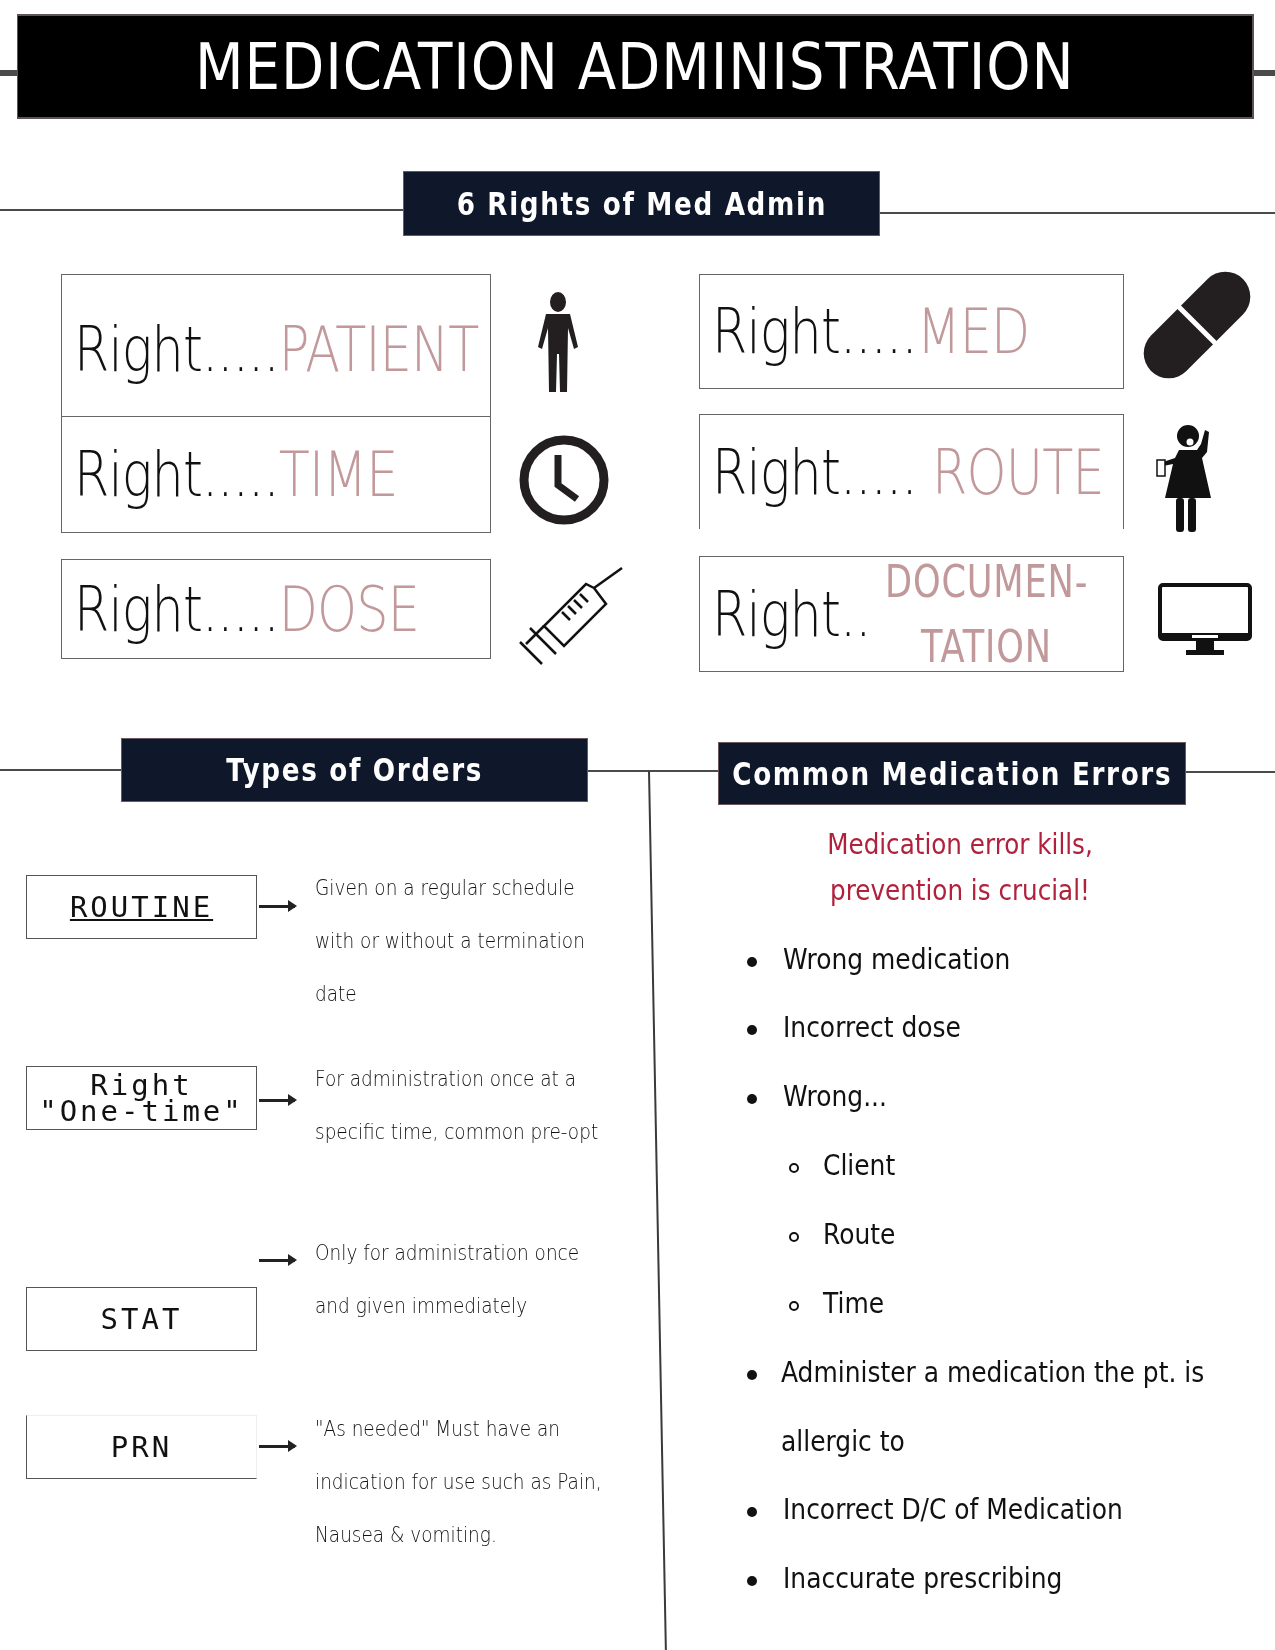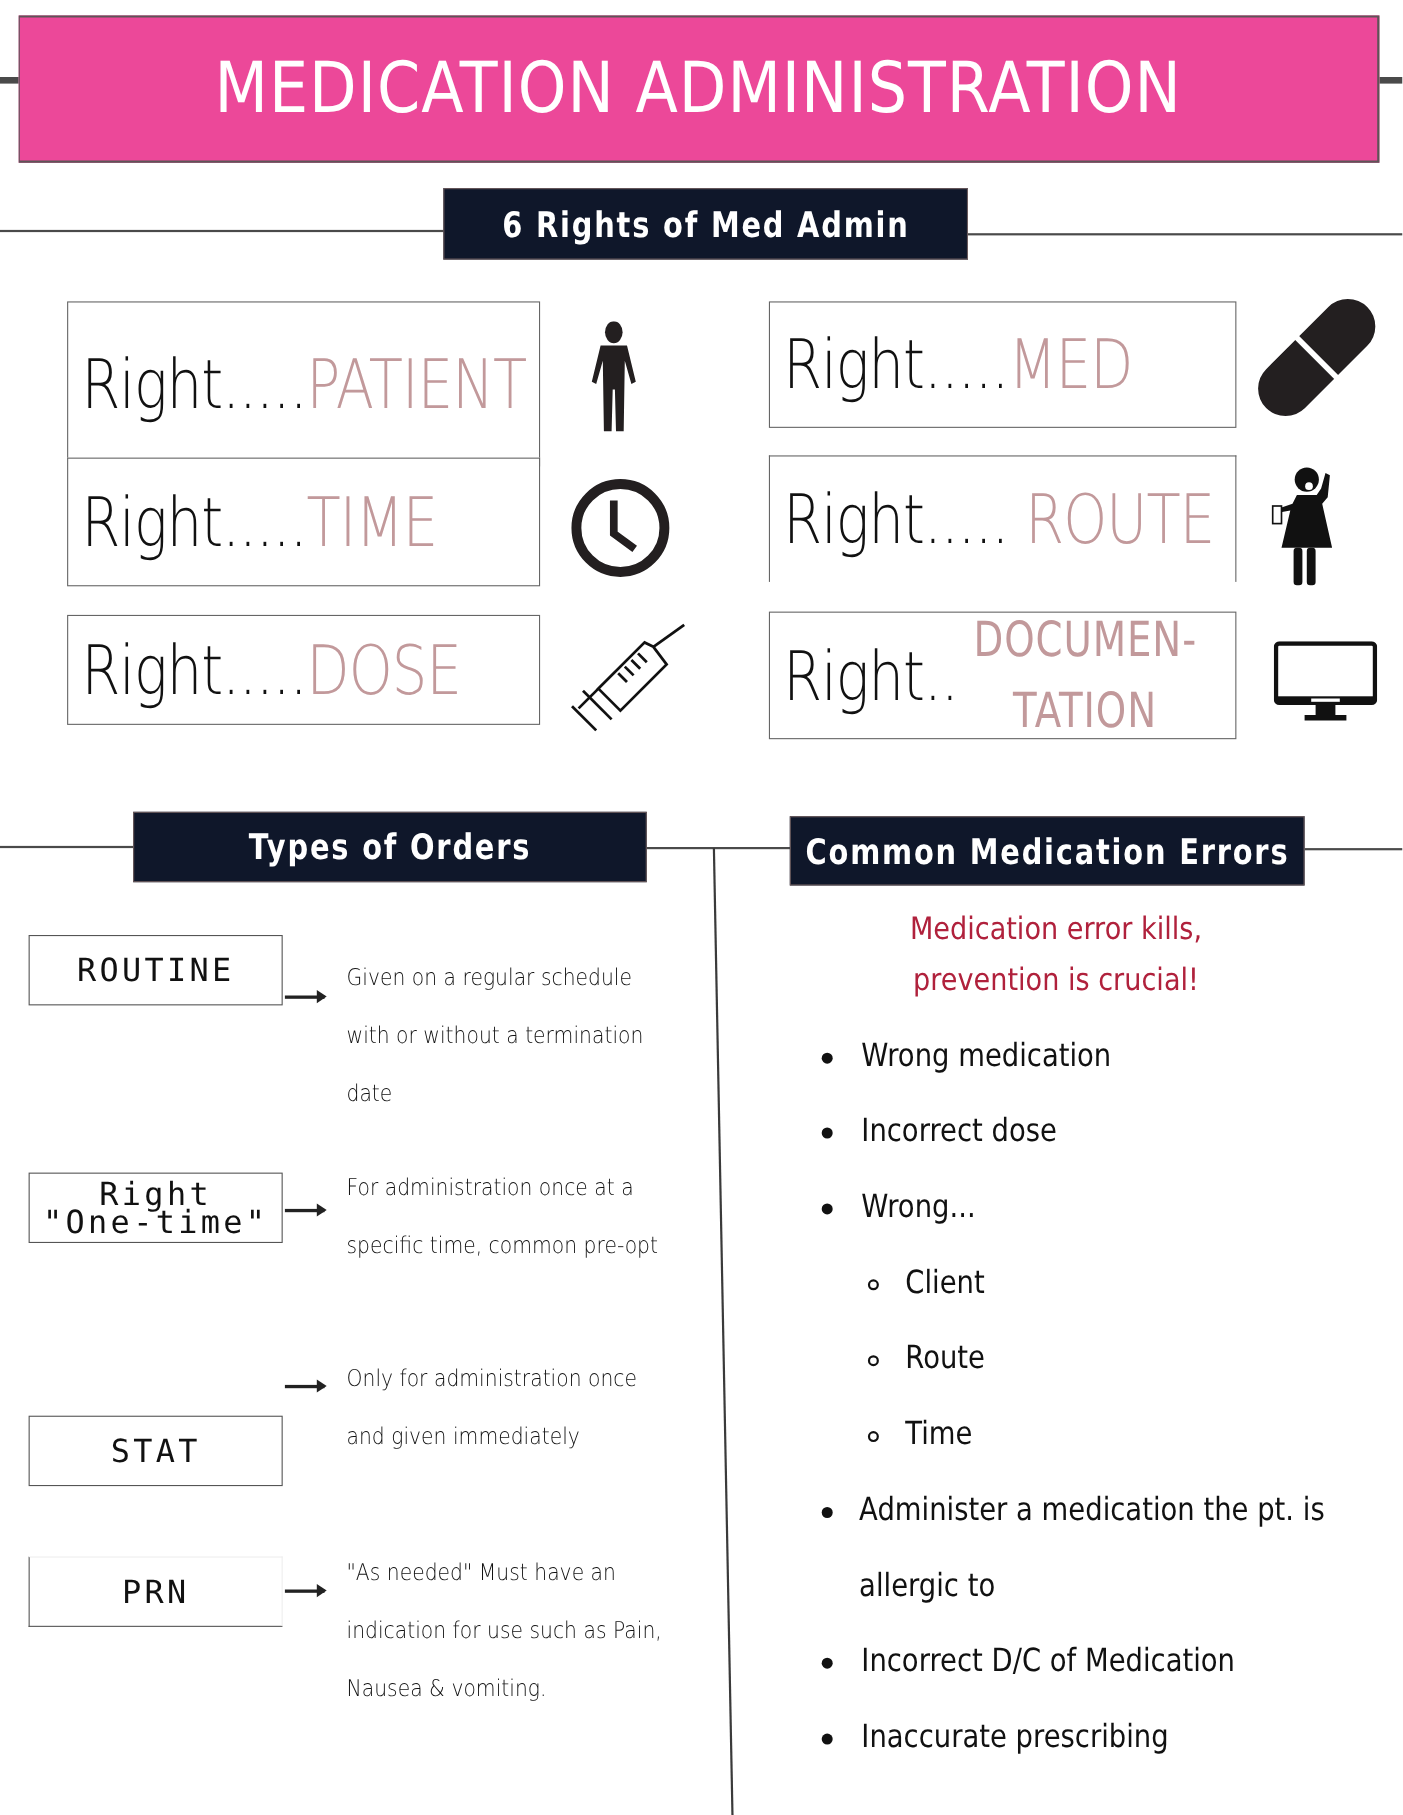--- a/index.html
+++ b/index.html
@@ -1,20 +1,20 @@
 <!DOCTYPE html>
 <html><head>
 <meta charset="utf-8">
 <style>
   * { box-sizing: border-box; margin: 0; padding: 0; }
   body { width: 1275px; height: 1650px; background: #ffffff; position: relative; overflow: hidden;
          font-family: "DejaVu Sans", sans-serif; color: #111; }
   .hline { position: absolute; background: #4a4a4a; }
-  .title-banner { position: absolute; left: 17px; top: 14px; width: 1237px; height: 134px;
-                  background: #ec4899; border: 2px solid #5e5457; border-left-width: 1px;
+  .title-banner { position: absolute; left: 17px; top: 14px; width: 1237px; height: 105px;
+                  background: #000000; border: 2px solid #5e5457; border-left-width: 1px;
                   display: flex; align-items: center; justify-content: center; }
   .title-banner span { color: #ffffff; font-family: "DejaVu Sans", sans-serif; font-size: 64px;
                        letter-spacing: 1px; transform: scaleX(0.88); display: inline-block; white-space: nowrap; }
   .section-banner { position: absolute; background: #0f172a; border: 1px solid #6a5a5c;
                     display: flex; align-items: center; justify-content: center; }
   .section-banner span { color: #ffffff; font-family: "DejaVu Sans", sans-serif; font-weight: bold;
                          font-size: 32px; letter-spacing: 2px; transform: scaleX(0.82); display: inline-block; white-space: nowrap; }
   .right-box { position: absolute; border: 1.5px solid #666; background: #fff;
                display: flex; align-items: center; padding-left: 12px; white-space: nowrap; overflow: hidden; }
   .right-box .r { font-family: "DejaVu Sans", sans-serif; font-size: 62px; font-weight: 200; color: #111;
@@ -122,21 +122,21 @@
 </svg>
 
 <div class="hline" style="left:0;top:769px;width:122px;height:2px;"></div>
 <div class="hline" style="left:587px;top:770px;width:132px;height:2px;"></div>
 <div class="hline" style="left:1186px;top:771px;width:89px;height:2px;"></div>
 <div class="vline"></div>
 <div class="section-banner" style="left:121px;top:738px;width:467px;height:64px;">
   <span>Types of Orders</span>
 </div>
 
-<div class="order-box" style="top:850px;">
+<div class="order-box" style="top:875px;text-decoration:underline;">
   <span>ROUTINE</span>
 </div>
 <div class="arrow" style="top:905px;"></div>
 <div class="order-desc" style="top:862px;">
   <div>Given on a regular schedule</div>
   <div>with or without a termination</div>
   <div>date</div>
 </div>
 
 <div class="order-box" style="top:1066px;">

